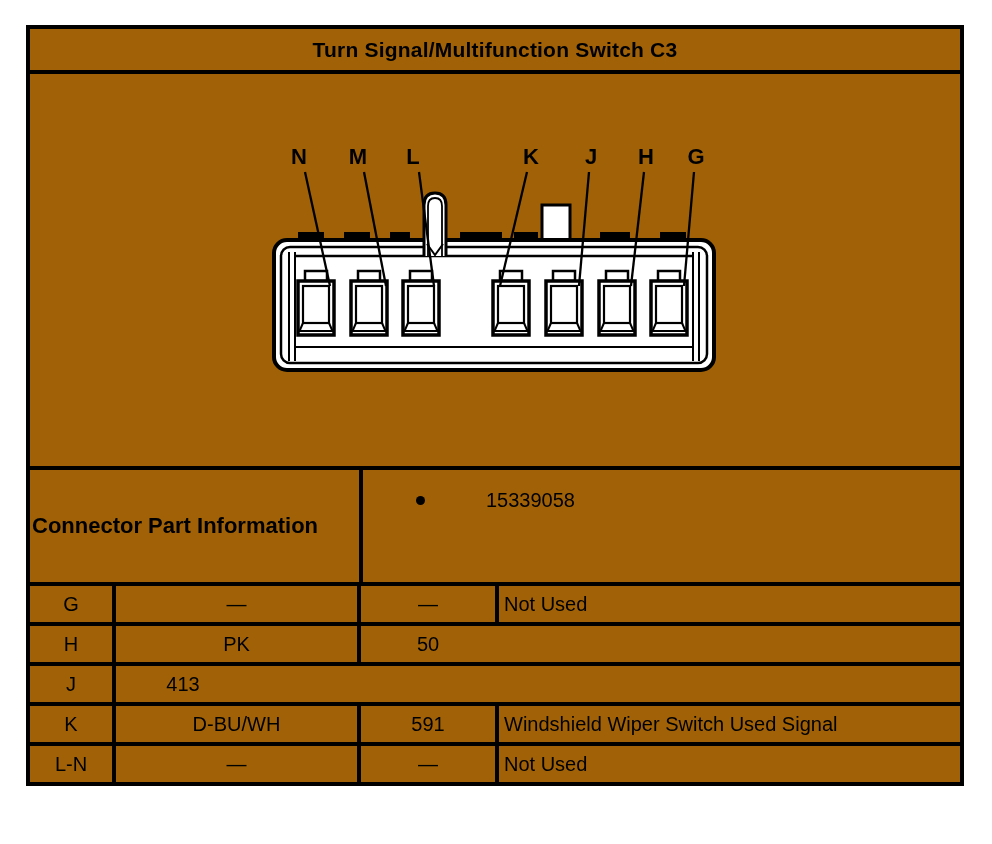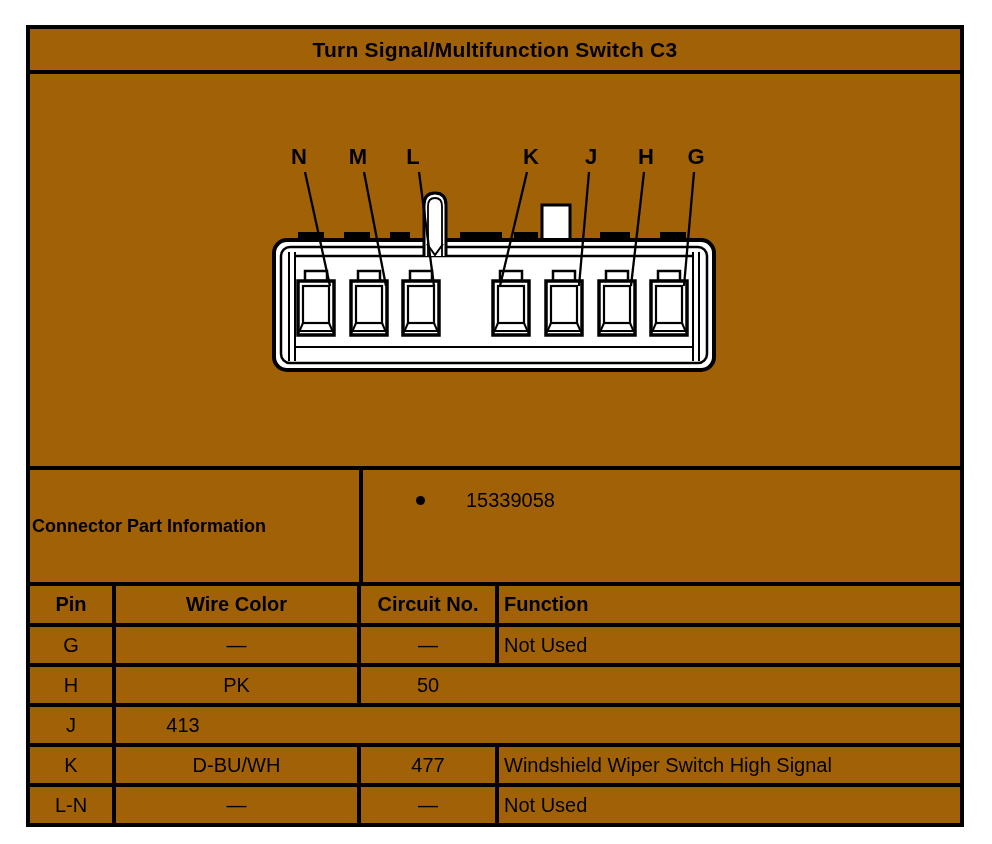--- a/index.html
+++ b/index.html
@@ -14,24 +14,24 @@
   .title-band {
     height:41px; display:flex; align-items:center; justify-content:center;
     font-weight:bold; font-size:21px; letter-spacing:0.2px;
   }
   .diagram-area { border-top:4px solid #000; height:392px; position:relative; }
   .diagram-area svg { display:block; }
 
   .part-info { border-top:4px solid #000; height:112px; display:flex; }
   .pi-left {
     width:327px; border-right:4px solid #000; display:flex; align-items:center;
-    padding-left:2px; font-weight:bold; font-size:18px;
+    padding-left:2px; font-weight:bold; font-size:22px;
   }
   .pi-right { flex:1; padding:12px 0 0 53px; font-size:20px; }
-  .bullet-line { display:flex; align-items:center; height:36px; }
+  .bullet-line { display:flex; align-items:center; height:36px;gap:20px; }
   .bullet-dot { width:9px; height:9px; border-radius:50%; background:#000; margin-right:41px; flex:none; }
 
   .pin-grid { border-top:4px solid #000; font-size:20px; }
   .pgrow { display:flex; height:36px; }
   .pgrow.header { height:37px; font-weight:bold; }
   .pgrow + .pgrow { border-top:4px solid #000; }
   .cell { display:flex; align-items:center; justify-content:center; }
   .c-pin   { width:82px; }
   .c-color { width:241px; border-left:4px solid #000; }
   .c-circ  { width:134px; border-left:4px solid #000; }
@@ -122,46 +122,40 @@
     <div class="pi-left">Connector Part Information</div>
     <div class="pi-right">
       <div class="bullet-line">
         <span class="bullet-dot"></span>
         <span>15339058</span>
       </div>
     </div>
   </div>
 
   <div class="pin-grid">
-    <div class="pgrow header">
-      <div class="cell c-pin">Pin</div>
-      <div class="cell c-color">Wire Color</div>
-      <div class="cell c-circ">Circuit No.</div>
-      <div class="cell c-func">Function</div>
-    </div>
     <div class="pgrow">
       <div class="cell c-pin">G</div>
       <div class="cell c-color">—</div>
       <div class="cell c-circ">—</div>
       <div class="cell c-func">Not Used</div>
     </div>
     <div class="pgrow">
       <div class="cell c-pin">H</div>
       <div class="cell c-color">PK</div>
       <div class="cell c-circ">50</div>
     </div>
     <div class="pgrow">
       <div class="cell c-pin">J</div>
       <div class="cell c-circ">413</div>
     </div>
     <div class="pgrow">
       <div class="cell c-pin">K</div>
       <div class="cell c-color">D-BU/WH</div>
-      <div class="cell c-circ">477</div>
-      <div class="cell c-func">Windshield Wiper Switch High Signal</div>
+      <div class="cell c-circ">591</div>
+      <div class="cell c-func">Windshield Wiper Switch Used Signal</div>
     </div>
     <div class="pgrow">
       <div class="cell c-pin">L-N</div>
       <div class="cell c-color">—</div>
       <div class="cell c-circ">—</div>
       <div class="cell c-func">Not Used</div>
     </div>
   </div>
 
 </div>

